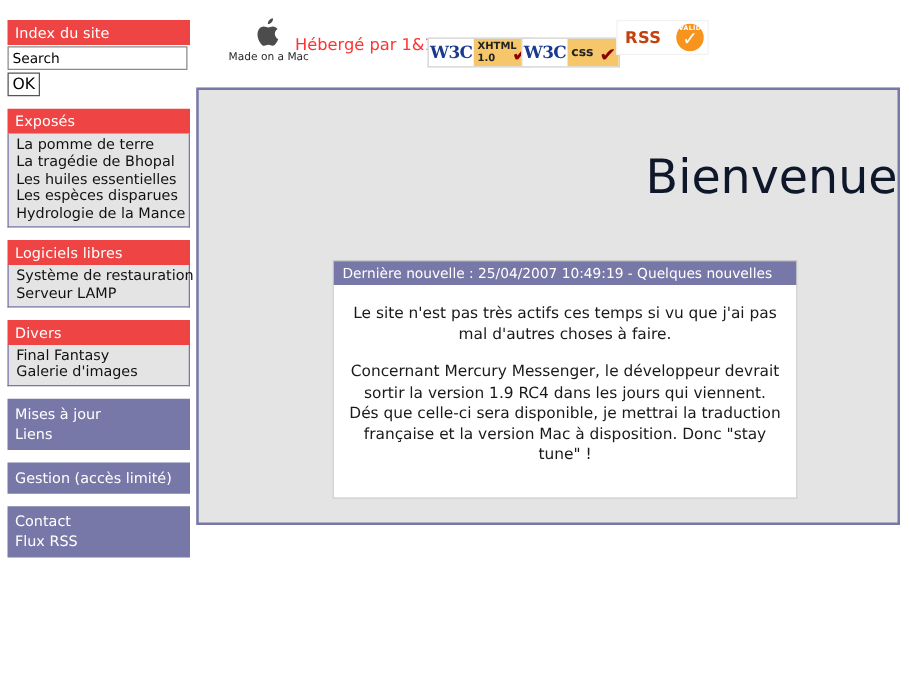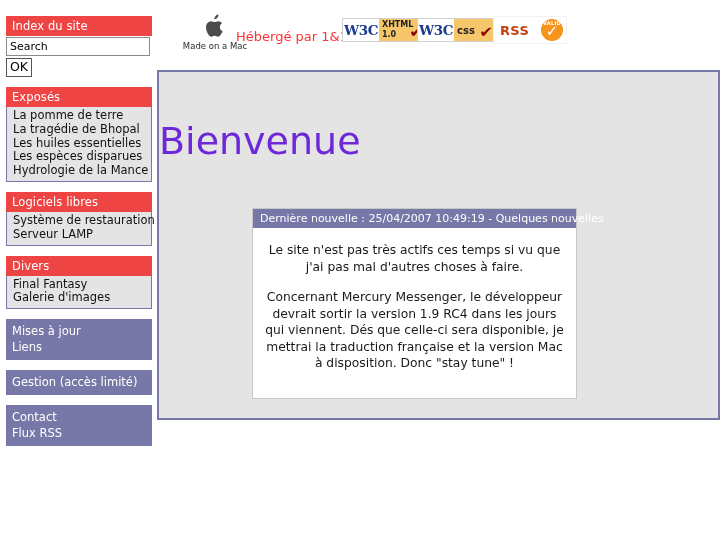--- a/index.html
+++ b/index.html
@@ -119,21 +119,21 @@
   #hebergement {
     position: absolute;
     left: 76px;
     top: 15px;
     font-size: 13px;
     color: #ff3333;
     white-space: nowrap;
   }
   .badge {
     position: absolute;
-    top: 4px;
+    top: 16px;
     height: 24px;
     border: 1px solid #cfcfcf;
     background: #ffffff;
     box-sizing: border-box;
     overflow: hidden;
   }
   #badge-xhtml { left: 182px; width: 84px; }
   #badge-css   { left: 257px; width: 79px; }
   #badge-rss   { left: 333px; width: 74px; border-color:#f2f2f2; top:2px; height:28px;}
   .badge-w3c {
@@ -226,31 +226,31 @@
     background: #e4e4e4;
     border: 2px solid #7878a8;
     box-sizing: border-box;
   }
   #welcome {
     margin: 0;
     padding: 0;
     position: absolute;
     left: 0; right: 0;
     top: 48px;
-    text-align: left;
-    color: #6d28d9;
+    text-align: right;
+    color: #0f172a;
     font-size: 38px;
     line-height: 42px;
     font-weight: normal;
   }
   #news-box {
     position: absolute;
-    left: 93px;
+    left: 107px;
     top: 136px;
-    width: 325px;
+    width: 372px;
     background: #ffffff;
     border: 1px solid #c8c8c8;
     box-sizing: border-box;
   }
   #news-head {
     background: #7878a8;
     color: #ffffff;
     font-size: 11px;
     line-height: 15px;
     padding: 2px 0 2px 7px;

